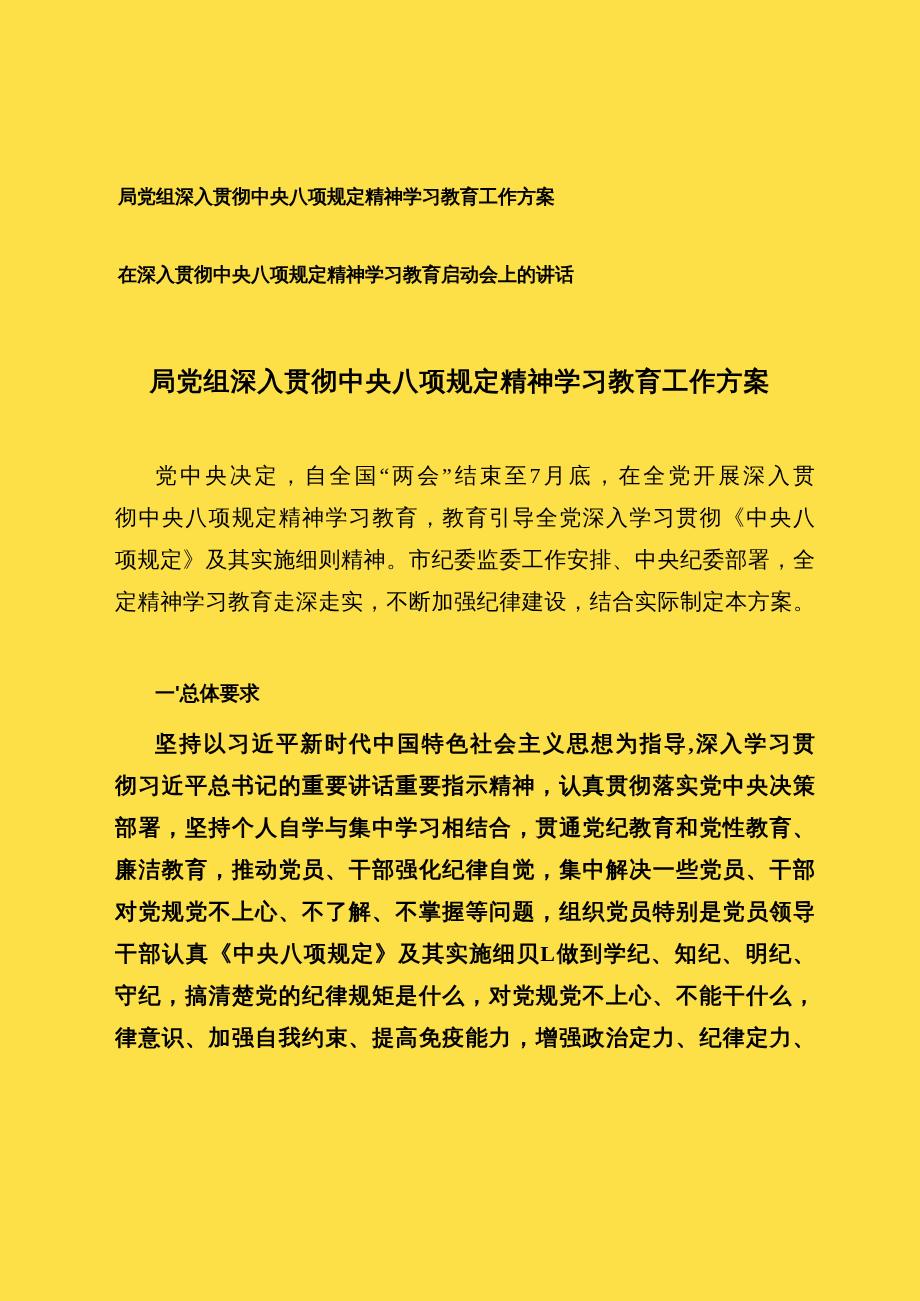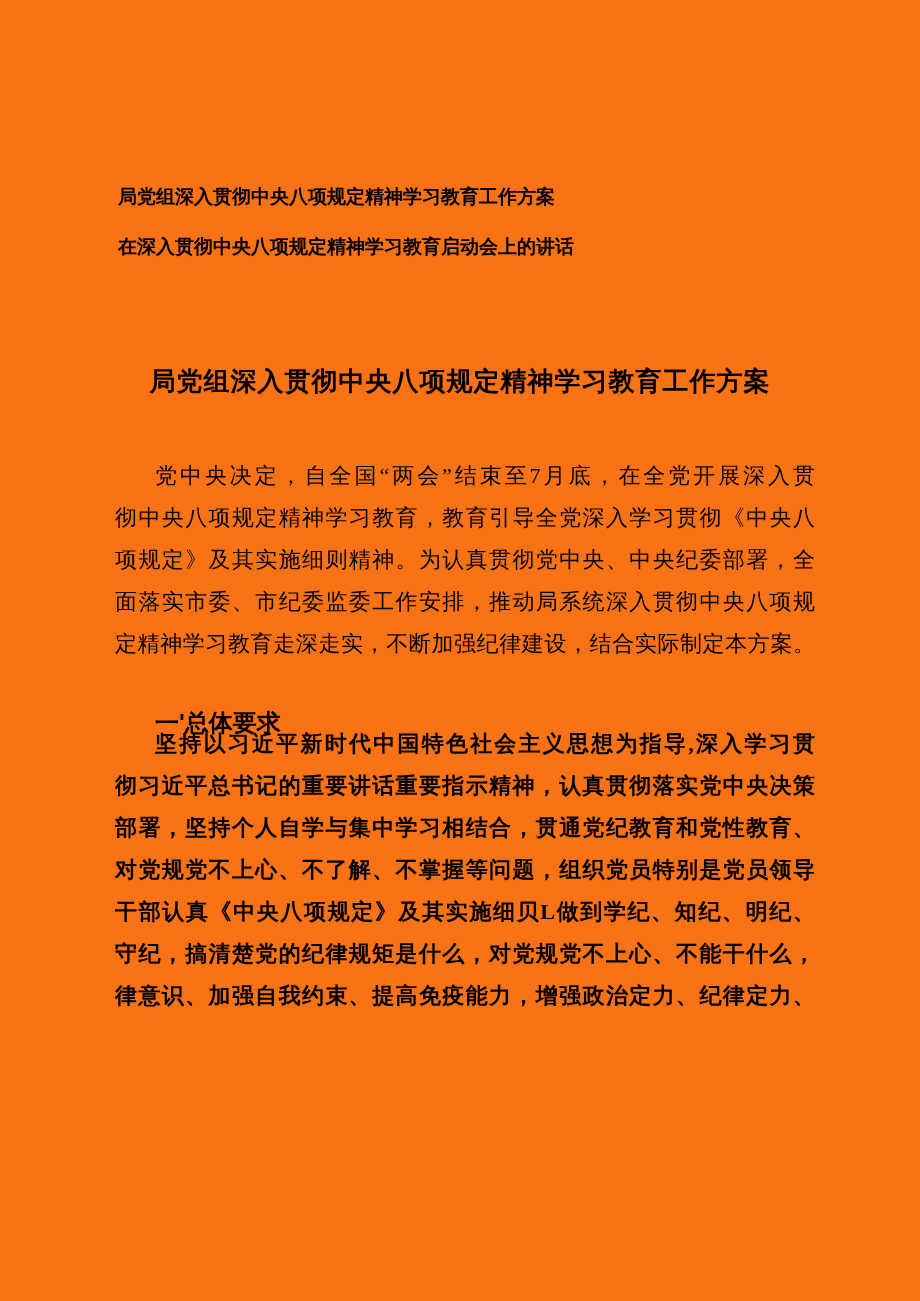--- a/index.html
+++ b/index.html
@@ -4,37 +4,37 @@
 <style>
   html, body {
     margin: 0;
     padding: 0;
     background: #ffffff;
   }
   .page {
     position: relative;
     width: 920px;
     height: 1301px;
-    background: #f97316;
+    background: #fde047;
     color: #000000;
     overflow: hidden;
   }
   
   .doc-header {
     position: absolute;
     left: 118px;
     top: 184px;
     width: 700px;
     font-family: "Liberation Sans", sans-serif;
     font-weight: bold;
     font-size: 19px;
     line-height: 26px;
   }
   .doc-header .hline + .hline {
-    margin-top: 24px;
+    margin-top: 52px;
   }
   
   .doc-title {
     position: absolute;
     left: 110px;
     top: 362px;
     width: 700px;
     text-align: center;
     font-family: "Liberation Sans", sans-serif;
     font-weight: bold;
@@ -62,53 +62,53 @@
   }
   .para .line.indent {
     padding-left: 40px;
   }
   .para1 { top: 455px; }
   .para2 { top: 723px; font-weight: bold; }
   
   .section-heading {
     position: absolute;
     left: 115px;
-    top: 707px;
+    top: 677px;
     padding-left: 40px;
     font-family: "Liberation Sans", sans-serif;
     font-weight: bold;
-    font-size: 24px;
+    font-size: 20px;
     line-height: 32px;
   }
 </style>
 </head>
 <body>
 
 <div class="page">
 
   <div class="doc-header">
     <div class="hline">局党组深入贯彻中央八项规定精神学习教育工作方案</div>
     <div class="hline">在深入贯彻中央八项规定精神学习教育启动会上的讲话</div>
   </div>
 
   <div class="doc-title">局党组深入贯彻中央八项规定精神学习教育工作方案</div>
 
   <div class="para para1">
     <div class="line indent">党中央决定，自全国“两会”结束至7月底，在全党开展深入贯</div>
     <div class="line">彻中央八项规定精神学习教育，教育引导全党深入学习贯彻《中央八</div>
-    <div class="line">项规定》及其实施细则精神。为认真贯彻党中央、中央纪委部署，全</div>
-    <div class="line">面落实市委、市纪委监委工作安排，推动局系统深入贯彻中央八项规</div>
+    <div class="line">项规定》及其实施细则精神。市纪委监委工作安排、中央纪委部署，全</div>
     <div class="line">定精神学习教育走深走实，不断加强纪律建设，结合实际制定本方案。</div>
   </div>
 
   <div class="section-heading">一'总体要求</div>
 
   <div class="para para2">
     <div class="line indent">坚持以习近平新时代中国特色社会主义思想为指导,深入学习贯</div>
     <div class="line">彻习近平总书记的重要讲话重要指示精神，认真贯彻落实党中央决策</div>
     <div class="line">部署，坚持个人自学与集中学习相结合，贯通党纪教育和党性教育、</div>
+    <div class="line">廉洁教育，推动党员、干部强化纪律自觉，集中解决一些党员、干部</div>
     <div class="line">对党规党不上心、不了解、不掌握等问题，组织党员特别是党员领导</div>
     <div class="line">干部认真《中央八项规定》及其实施细贝L做到学纪、知纪、明纪、</div>
     <div class="line">守纪，搞清楚党的纪律规矩是什么，对党规党不上心、不能干什么，</div>
     <div class="line">律意识、加强自我约束、提高免疫能力，增强政治定力、纪律定力、</div>
   </div>
 
 </div>
 
 </body></html>

